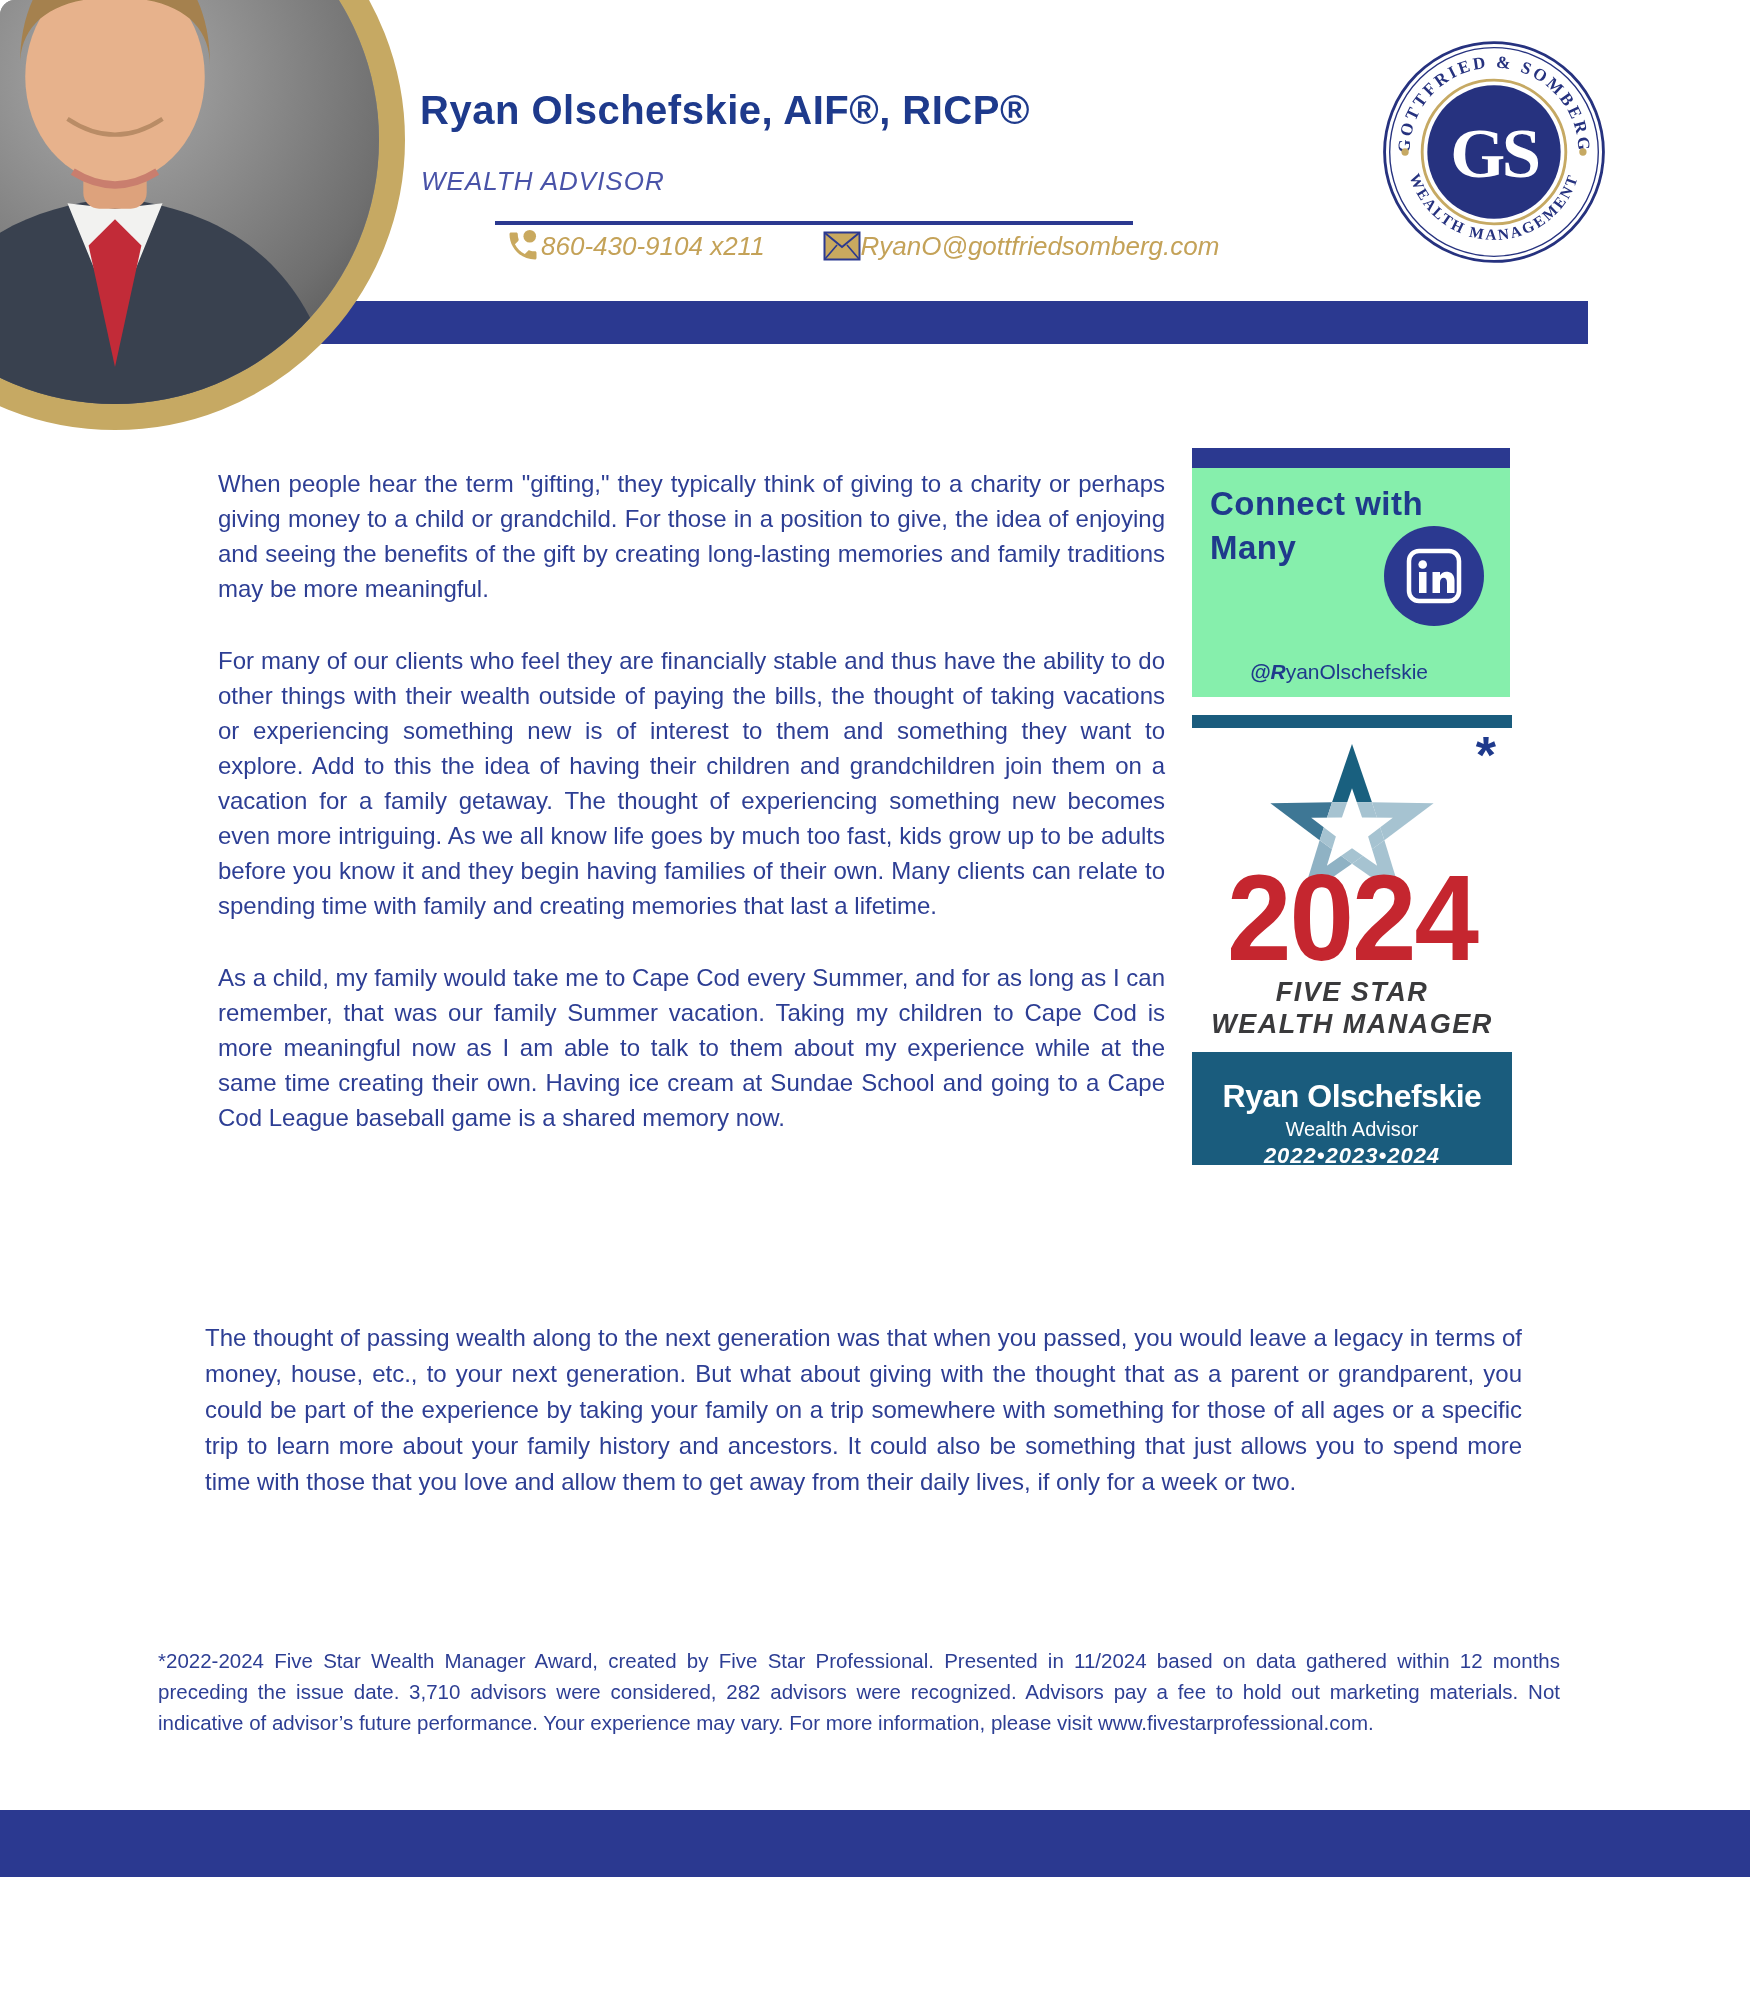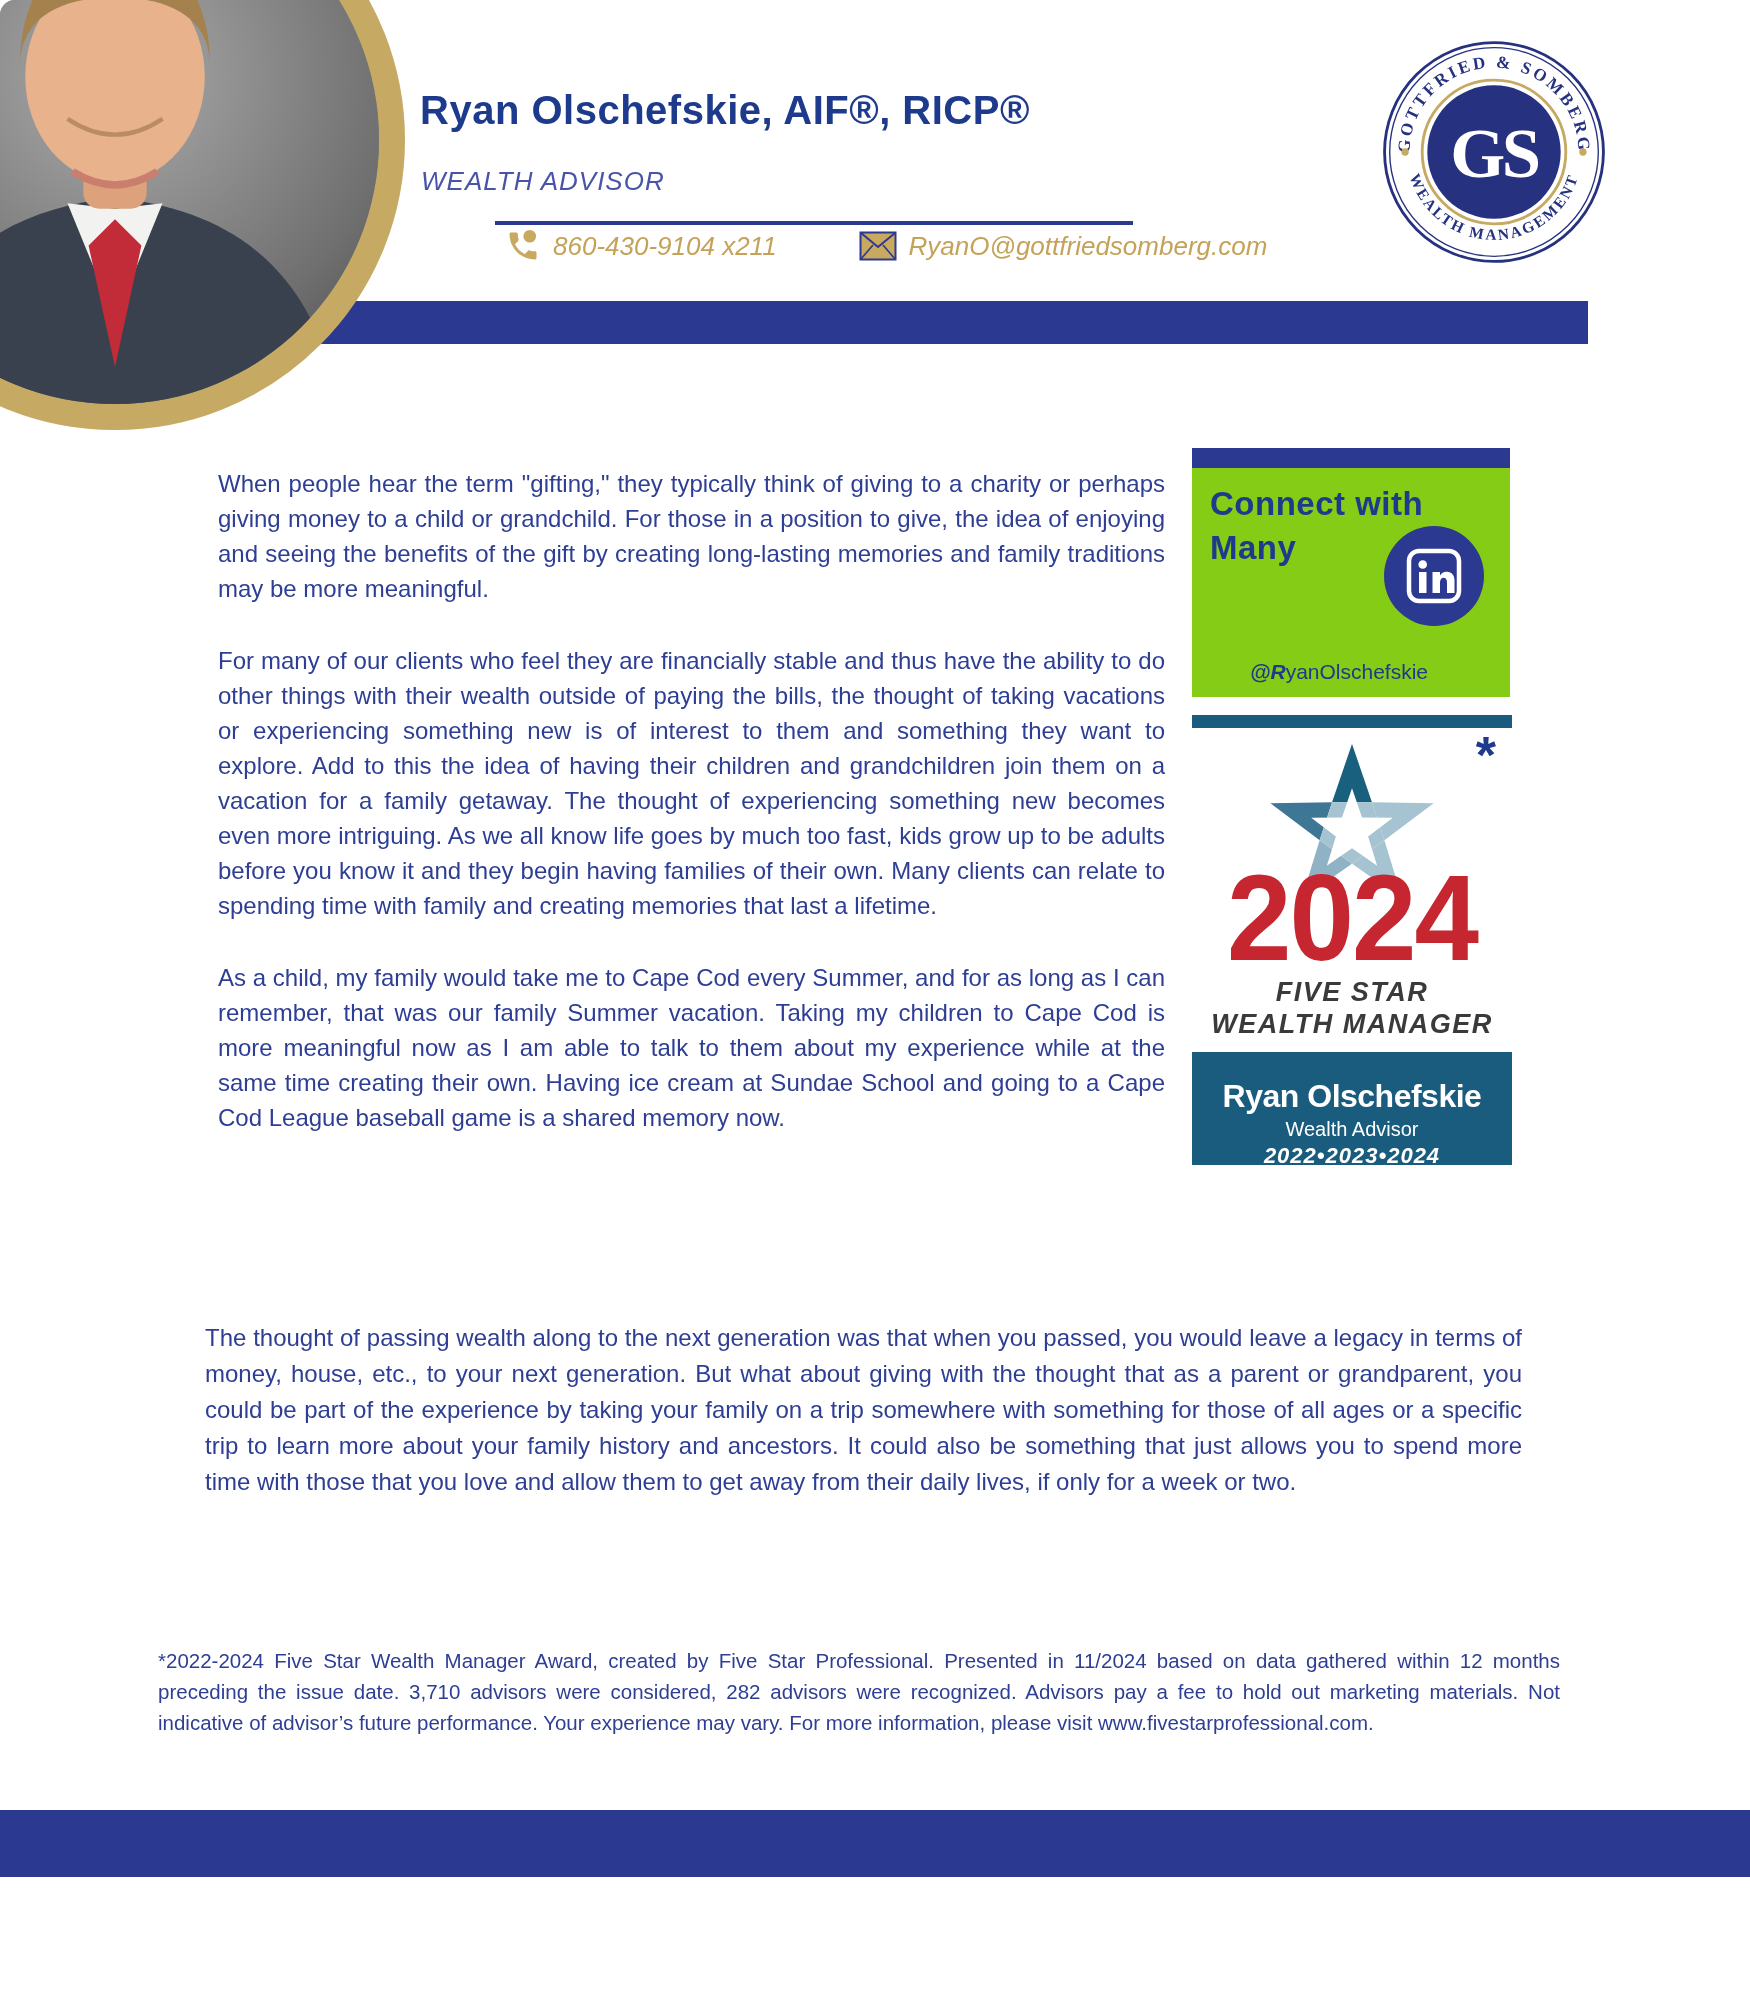--- a/index.html
+++ b/index.html
@@ -11,37 +11,37 @@
   
   .header-bar{position:absolute;left:0;top:301px;width:1588px;height:43px;background:#2B3990;z-index:1;}
   .photo-circle{
     position:absolute;left:-175px;top:-150px;width:580px;height:580px;box-sizing:border-box;
     border:26px solid #C6A963;border-radius:50%;overflow:hidden;background:#8a8a8a;z-index:2;
   }
   .photo-circle svg{display:block;width:100%;height:100%;}
   .adv-name{position:absolute;left:420px;top:88px;font-size:40px;font-weight:bold;color:#1E3A8C;letter-spacing:.5px;z-index:3;}
   .adv-title{position:absolute;left:421px;top:166px;font-size:26px;font-style:italic;color:#4953A8;letter-spacing:1px;z-index:3;}
   .hdr-divider{position:absolute;left:495px;top:221px;width:638px;height:4px;background:#2B3990;z-index:3;}
-  .contact-row{position:absolute;left:505px;top:228px;display:flex;align-items:center;gap:12px;z-index:3;}
+  .contact-row{position:absolute;left:505px;top:228px;display:flex;align-items:center;z-index:3;}
   .contact-text{font-size:26px;font-style:italic;color:#C4A258;}
   .contact-row .spacer{width:58px;}
   .icon-svg{display:block;}
   .logo-wrap{position:absolute;left:1380px;top:38px;width:228px;height:228px;z-index:3;}
   .logo-wrap svg{display:block;width:100%;height:100%;}
   
   .article-col{position:absolute;left:218px;top:458px;width:947px;z-index:2;}
   .article-col p, .article-full p{
     margin:8px 0 37px 0;font-size:24px;line-height:35px;color:#2D3E94;text-align:justify;
   }
   .article-full{position:absolute;left:205px;top:1312px;width:1317px;z-index:2;}
   .article-full p{line-height:36px;}
   
   .connect-box{position:absolute;left:1192px;top:448px;width:318px;height:249px;z-index:2;}
   .connect-strip{height:20px;background:#2B3990;}
-  .connect-body{position:relative;height:229px;background:#84cc16;box-sizing:border-box;padding:14px 18px;}
+  .connect-body{position:relative;height:229px;background:#86efac;box-sizing:border-box;padding:14px 18px;}
   .connect-heading{font-size:33px;font-weight:bold;color:#1F3A8C;line-height:44px;letter-spacing:.5px;}
   .linkedin-wrap{position:absolute;right:26px;top:58px;width:100px;height:100px;}
   .connect-handle{position:absolute;left:18px;top:192px;font-size:21px;color:#1F3A8C;margin-left:40px;}
   .connect-handle .hb{font-weight:bold;font-style:italic;}
   
   .award-box{position:absolute;left:1192px;top:715px;width:320px;height:493px;background:#ffffff;z-index:2;text-align:center;}
   .award-topbar{height:13px;background:#1A5C7D;}
   .award-asterisk{position:absolute;right:16px;top:14px;font-size:52px;font-weight:bold;color:#1F3A8C;line-height:1;}
   .award-star{margin:10px auto 0 auto;display:block;}
   .award-year{margin-top:-48px;font-size:116px;font-weight:800;color:#C5262F;letter-spacing:-2px;line-height:1.0;transform:scaleY(1.05);}

